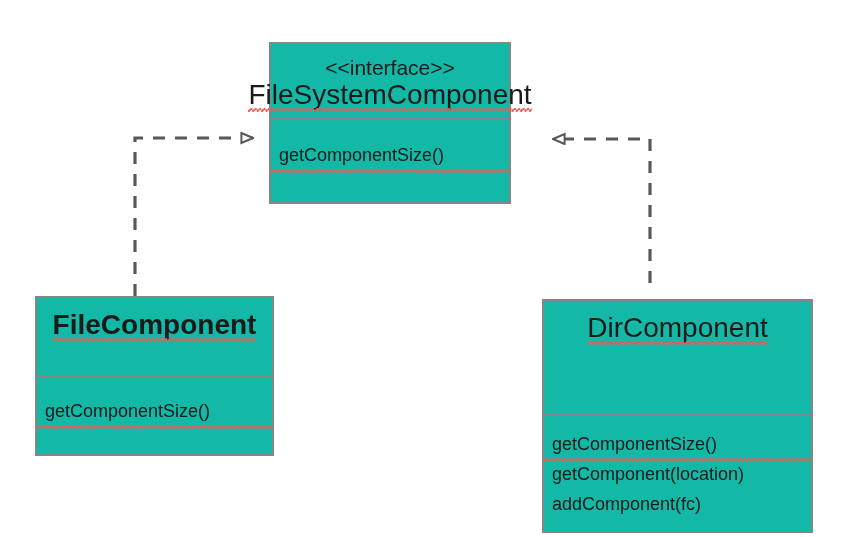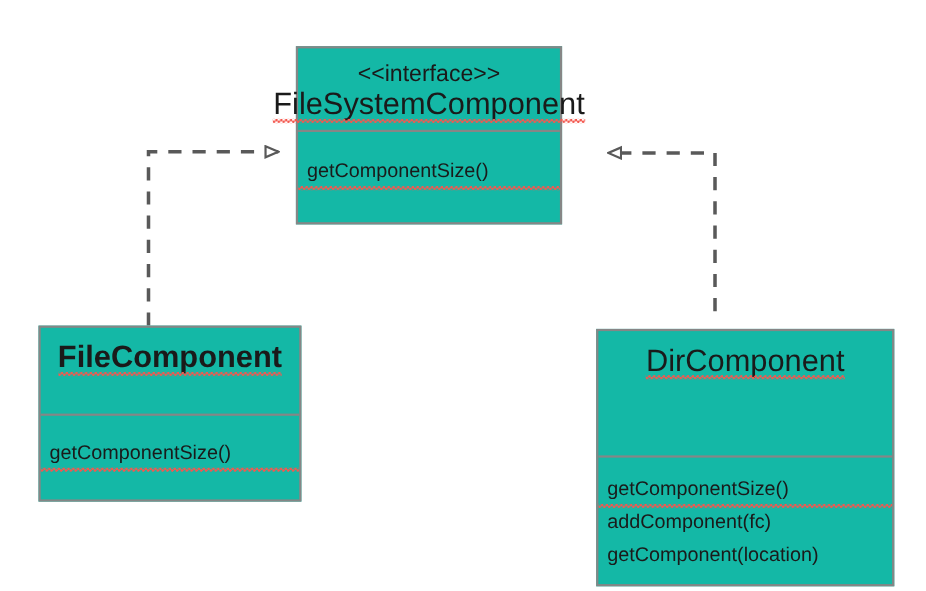--- a/index.html
+++ b/index.html
@@ -139,18 +139,18 @@
       <span class="member sq">getComponentSize()</span>
     </div>
   </div>
 
   <div class="uml-box" style="left:542px; top:279px; width:271px; height:234px;margin-top:20px;">
     <div class="uml-head" style="height:115px; padding-top:13px;">
       <span class="class-name sq">DirComponent</span>
     </div>
     <div class="uml-body" style="padding-top:13px;">
       <span class="member sq">getComponentSize()</span>
+      <span class="member">getComponent(location)</span>
       <span class="member">addComponent(fc)</span>
-      <span class="member">getComponent(location)</span>
     </div>
   </div>
 
 </div>
 
 </body></html>

